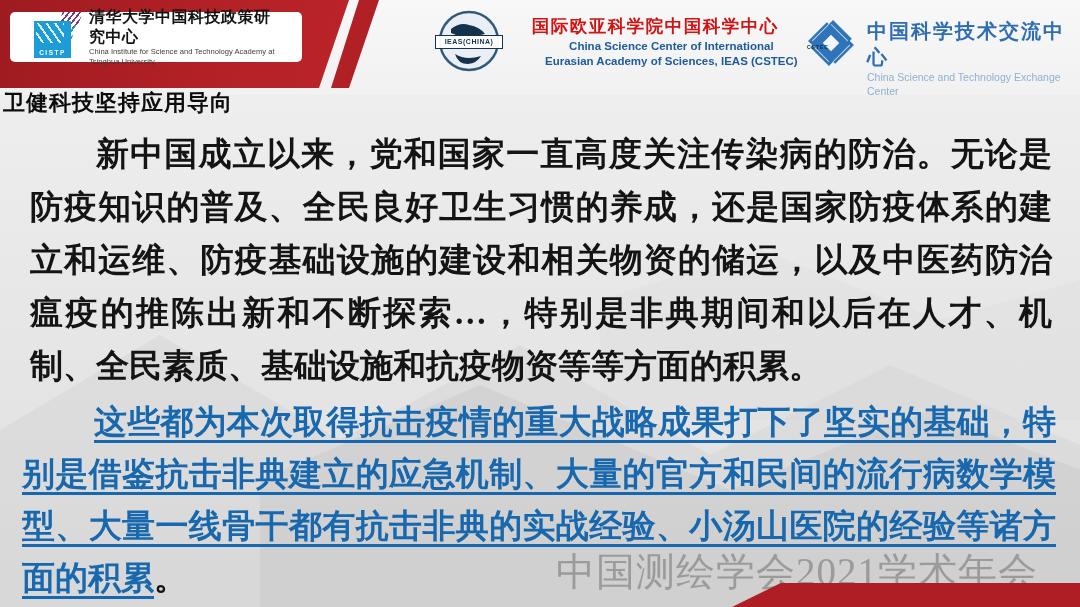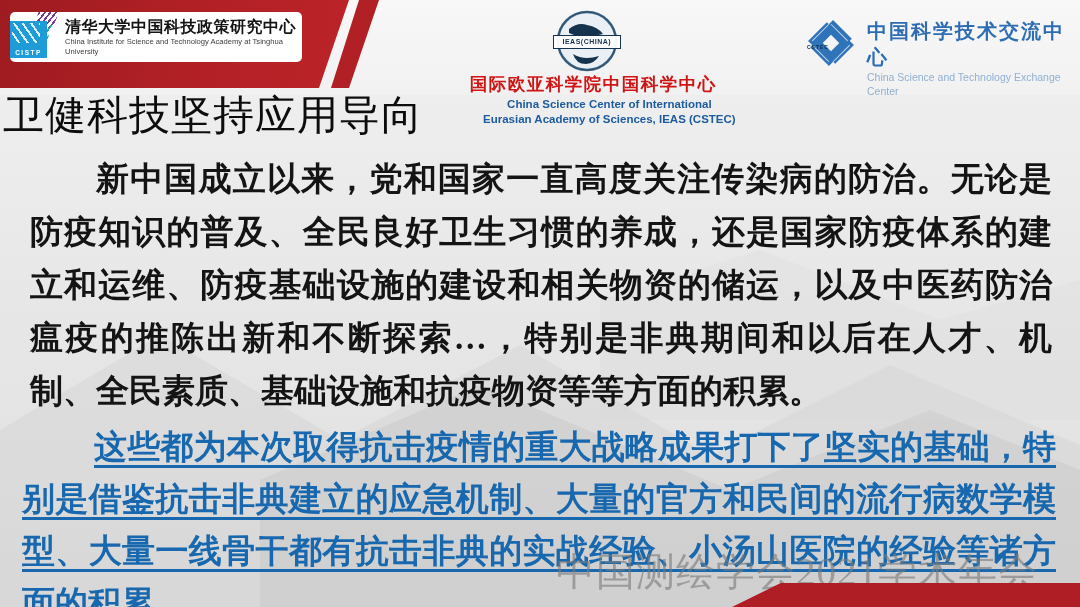--- a/index.html
+++ b/index.html
@@ -13,57 +13,57 @@
   
   .header{position:absolute;left:0;top:0;width:1080px;height:95px;
           background:linear-gradient(180deg,#f8f8f8,#f1f1f1);}
   .banner{position:absolute;left:0;top:0;width:382px;height:88px;}
   .banner-main{position:absolute;inset:0;
           background:linear-gradient(100deg,#9e1b20 0%,#b32126 55%,#bd2429 100%);
           clip-path:polygon(0 0,349px 0,319px 88px,0 88px);}
   .banner-sliver{position:absolute;inset:0;background:#b02025;
           clip-path:polygon(359px 0,379px 0,349px 88px,331px 88px);}
   .cistp-card{position:absolute;left:10px;top:12px;width:292px;height:50px;background:#ffffff;
-          border-radius:5px;display:flex;align-items:center;padding:0 0;box-sizing:border-box;}
+          border-radius:5px;display:flex;align-items:center;padding:0 24px;box-sizing:border-box;}
   .cistp-logo{position:relative;width:46px;height:44px;flex:0 0 auto;}
   .cistp-square{position:absolute;left:0;bottom:1px;width:37px;height:37px;background:#1e9cd7;
           display:flex;align-items:flex-end;justify-content:center;}
   .cistp-streaks{position:absolute;left:2px;top:2px;width:28px;height:20px;opacity:.85;
           background:repeating-linear-gradient(55deg,transparent 0 5px,#ffffff 5px 7px);}
   .cistp-square-label{font:bold 6.5px "Liberation Sans",sans-serif;color:#ffffff;
           letter-spacing:1.5px;padding-bottom:2px;}
   .hatch-purple{position:absolute;right:0;top:-3px;width:20px;height:16px;transform:skewX(-18deg);
           background:repeating-linear-gradient(115deg,#7a3b8f 0 2px,transparent 2px 5px);}
   .hatch-teal{position:absolute;right:6px;top:10px;width:18px;height:14px;transform:skewX(-18deg);
           background:repeating-linear-gradient(115deg,#2aa7a0 0 2px,transparent 2px 5px);}
   .cistp-text{margin-left:9px;}
   .cistp-zh{font:bold 16px/20px "Liberation Sans",sans-serif;color:#141414;letter-spacing:.5px;}
   .cistp-en{font:7.6px/10px "Liberation Sans",sans-serif;color:#3d3d3d;}
 
-  .ieas{position:absolute;left:438px;top:10px;display:flex;align-items:center;flex-direction:column;}
+  .ieas{position:absolute;left:438px;top:10px;display:flex;align-items:center;}
   .ieas-logo{position:relative;width:62px;height:62px;flex:0 0 auto;}
   .ieas-band{position:absolute;left:-3px;right:-3px;top:25px;height:12px;
           background:rgba(255,255,255,.95);border:1px solid #14334e;
           font:bold 7px/12px "Liberation Sans",sans-serif;color:#14334e;text-align:center;
           letter-spacing:.5px;}
   .ieas-text{margin-left:13px;text-align:center;}
   .ieas-zh{font:bold 17.5px/25px "Liberation Sans",sans-serif;color:#d01414;letter-spacing:1.5px;}
   .ieas-en{font:bold 11.5px/14.5px "Liberation Sans",sans-serif;color:#1d5a9e;margin-left:32px;}
 
   .cstec{position:absolute;left:806px;top:18px;display:flex;}
   .cstec-logo{position:relative;width:50px;height:50px;flex:0 0 auto;}
   .cstec-label{position:absolute;left:1px;top:26px;font:bold 5px "Liberation Sans",sans-serif;
           color:#0e2b47;letter-spacing:1px;}
   .cstec-text{margin-left:11px;}
   .cstec-zh{font:bold 20px/26px "Liberation Sans",sans-serif;color:#2e6db3;letter-spacing:2px;}
   .cstec-en{font:10.5px/14px "Liberation Sans",sans-serif;color:#8fb0d2;}
 
   
   .main{position:absolute;left:0;top:86px;width:1080px;}
-  .title{margin:0;padding:2px 0 0 3px;font-size:41px;font-weight:400;color:#0d0d0d;
+  .title{margin:0;padding:2px 0 0 3px;font-size:22px;font-weight:700;color:#0d0d0d;
           letter-spacing:1px;}
   .body-par{margin:10px 28px 0 30px;font-size:33px;font-weight:900;line-height:53px;
           color:#141414;text-align:justify;text-indent:66px;}
   .blue-par{margin:3px 24px 0 22px;font-size:33px;font-weight:900;line-height:52px;
           color:#1768ae;text-align:justify;text-indent:72px;}
   .blue-par .hl{text-decoration:underline;text-decoration-thickness:3px;text-underline-offset:7px;
           text-decoration-color:#1768ae;}
   .blue-par .period{color:#141414;text-decoration:none;}
 
   .watermark{position:absolute;top:545px;right:42px;font-size:39px;font-weight:400;

